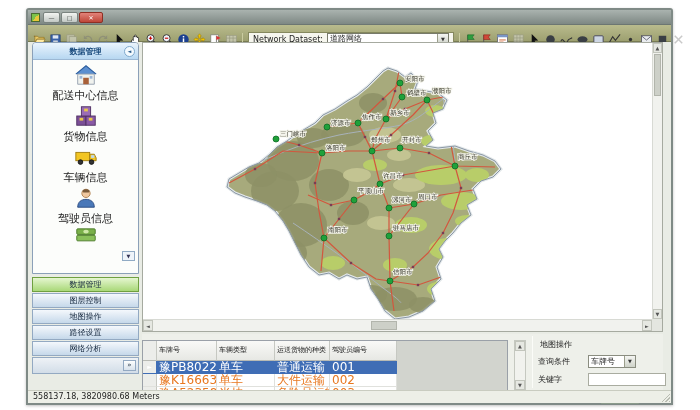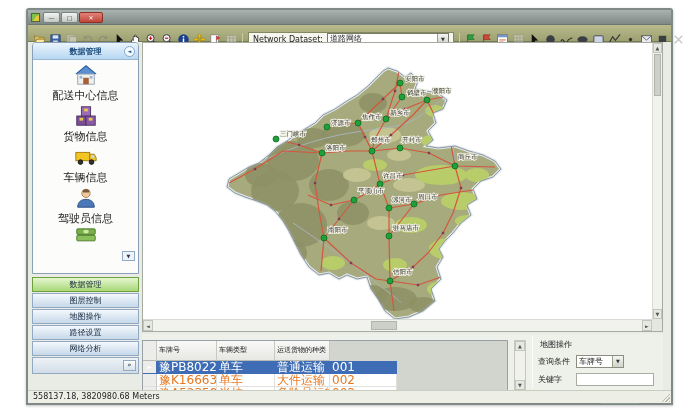--- a/index.html
+++ b/index.html
@@ -99,21 +99,21 @@
     font-size:6px; padding-left:0; }
   .grow.sel .gc { background:#3f6db5; color:#fff; border-color:#3f6db5; }
   .grow.warn .gc { color:#e87820; }
   .grid-scroll { position:absolute; left:372px; top:6px; width:12px; height:51px; background:#f1f2ee; border:1px solid #c5c8c0; }
   .grid-scroll .sbtn { left:0; width:10px; height:10px; font-size:5px; line-height:9px; }
   .bdivider { position:absolute; left:390px; top:2px; bottom:2px; width:1px; background:#b6b9b0; border-right:1px solid #fbfcf8; }
 
   
   .query { position:absolute; left:396px; top:2px; right:3px; bottom:0; font-size:8px; color:#222; }
   .q-title { margin:3px 0 5px 2px; }
-  .q-row { display:flex; align-items:center; margin-bottom:5px; }
+  .q-row { display:flex; align-items:center; margin-bottom:5px;gap:12px; }
   .q-lab { width:38px; flex:0 0 auto; }
   .q-combo { display:flex; width:48px; height:13px; background:#fff; border:1px solid #8a8d80; align-items:center; }
   .q-combo .val { flex:1; padding-left:2px; font-size:8px; }
   .q-input { width:78px; height:13px; background:#fff; border:1px solid #a9aca0; }
   .q-btn { margin-left:62px; width:40px; height:13px; background:linear-gradient(#f6f8f4,#dbe0d5);
     border:1px solid #8a9a8a; border-radius:2px; font-size:8px; line-height:11px; text-align:center; }
 
   
   .statusbar { position:absolute; left:0; bottom:0; right:0; height:13px; background:#edefe7;
     border-top:1px solid #c9ccc0; font-size:8px; color:#222; padding:1px 0 0 5px; }
@@ -507,20 +507,21 @@
         <div class="scorner"></div>
       </div>
 
       <div class="bottom-panel">
         <div class="grid">
             <div class="grow">
               <span class="gh rowsel" style="width:14px"></span>
               <span class="gh" style="width:60px">车牌号</span>
               <span class="gh" style="width:58px">车辆类型</span>
               <span class="gh" style="width:55px">运送货物的种类</span>
+              <span class="gh" style="width:67px">驾驶员编号</span>
             </div>
             <div class="grow sel">
               <span class="gc rowsel" style="width:14px">►</span>
               <span class="gc" style="width:60px">豫PB8022</span>
               <span class="gc" style="width:58px">单车</span>
               <span class="gc" style="width:55px">普通运输</span>
               <span class="gc" style="width:67px">001</span>
             </div>
             <div class="grow warn">
               <span class="gc rowsel" style="width:14px"></span>

